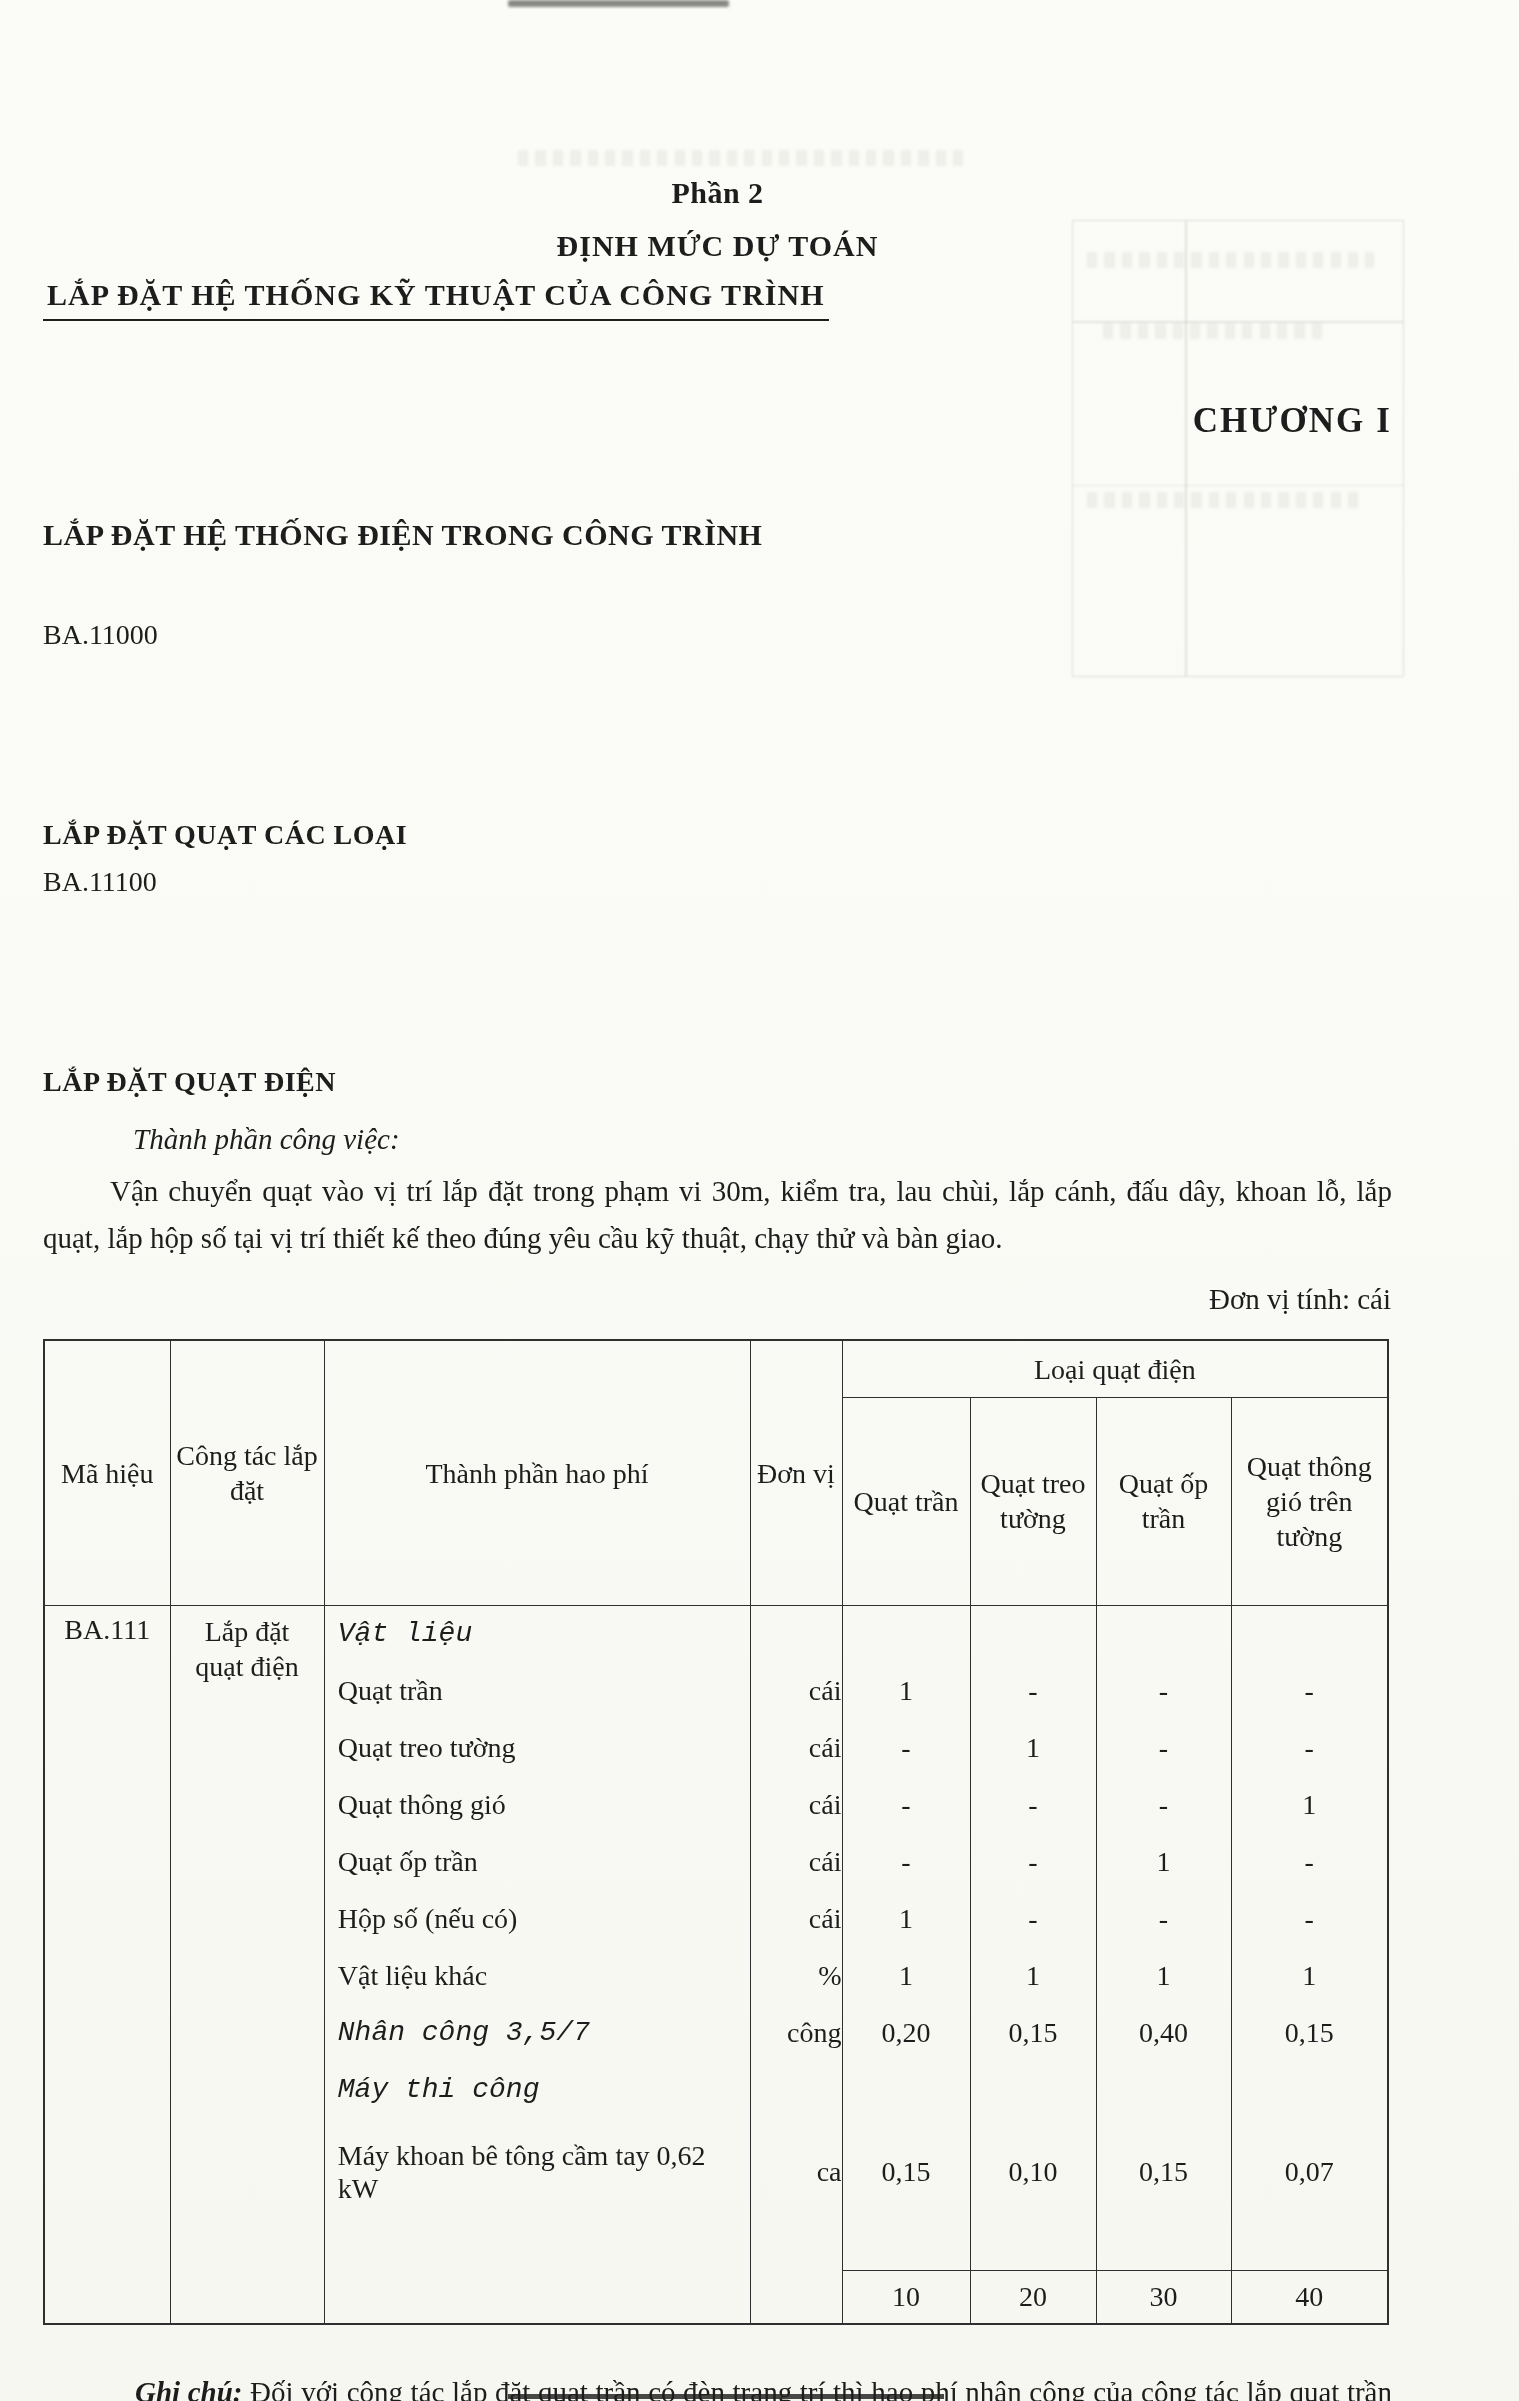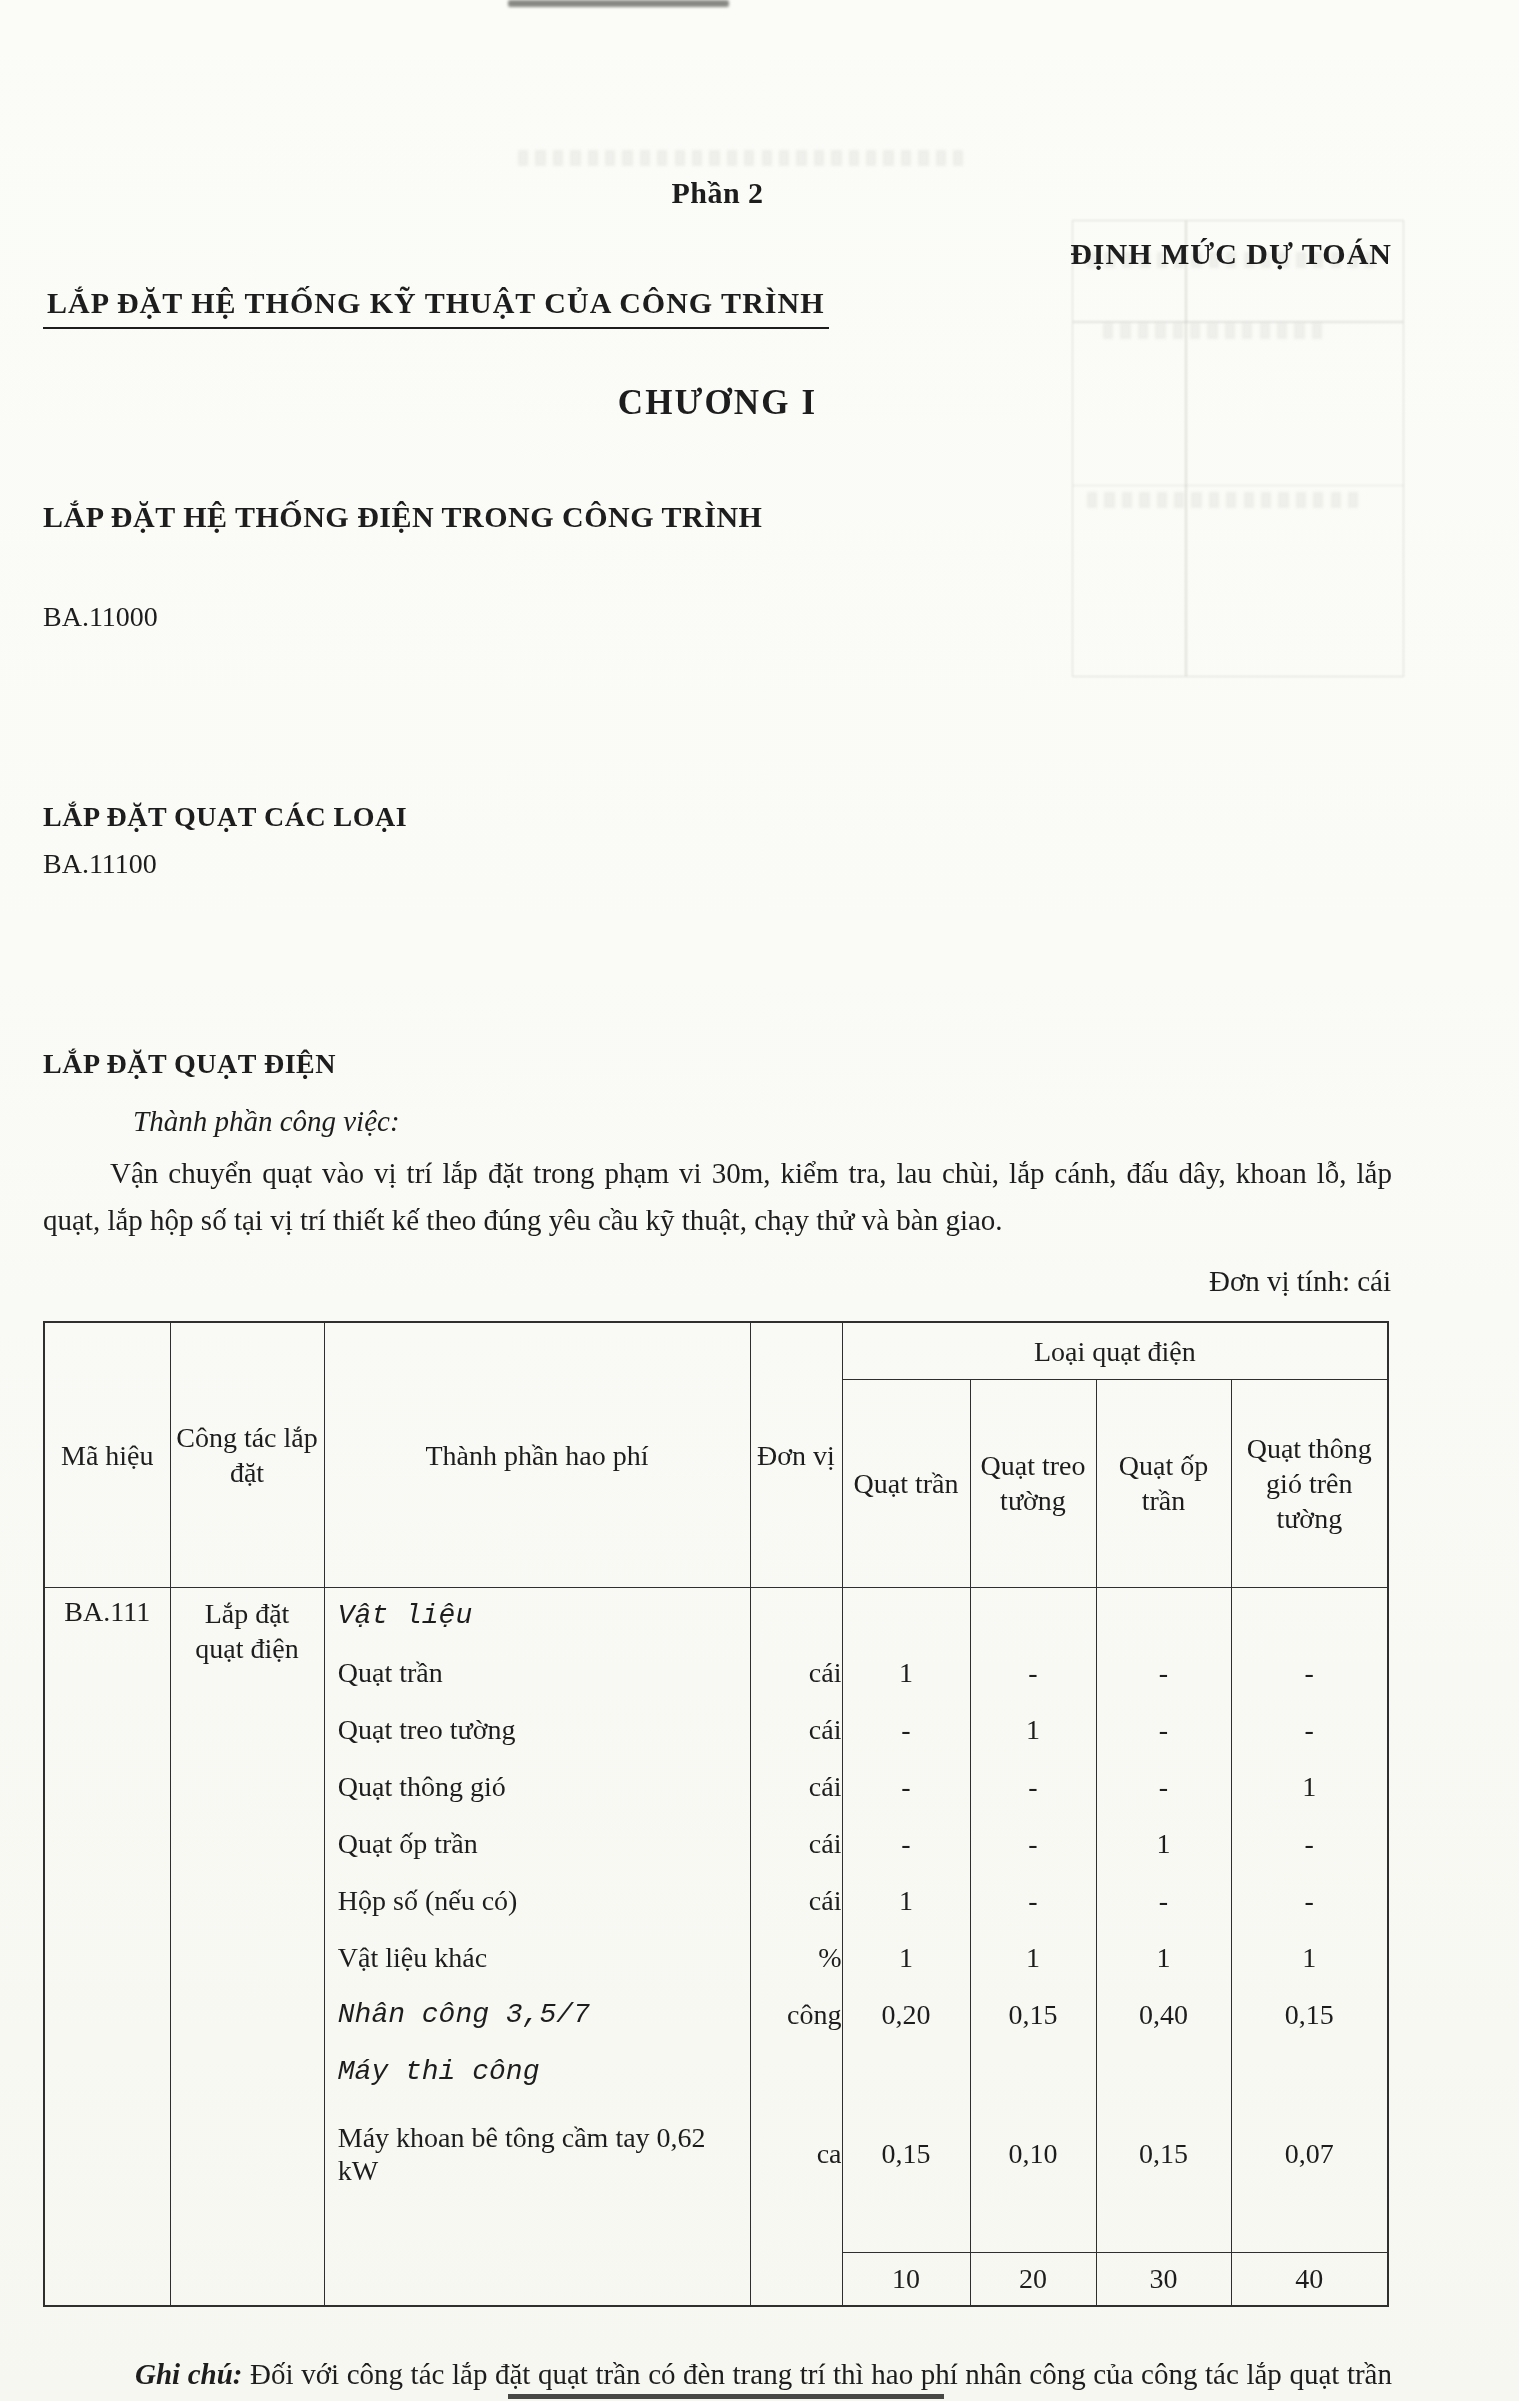--- a/index.html
+++ b/index.html
@@ -15,24 +15,24 @@
     width:1519px;height:2401px;
     background:linear-gradient(180deg,#fbfbf7 0%,var(--paper) 40%,#f7f7f2 100%);
     overflow:hidden;
   }
   .content{
     position:absolute;left:43px;top:16px;width:1349px;
     display:flow-root;
   }
   
   .h-part{margin-top:160px;font-size:30px;font-weight:bold;text-align:center;letter-spacing:0.5px;}
-  .h-title1{margin-top:27px;font-size:30px;font-weight:bold;text-align:right;letter-spacing:1px;}
+  .h-title1{margin-top:19px;font-size:30px;font-weight:bold;text-align:center;letter-spacing:1px;}
   .h-title2{margin-top:15.4px;font-size:30px;font-weight:bold;text-align:left;letter-spacing:1px;}
   .h-title2 .u{display:inline-block;border-bottom:2.1px solid var(--ink);padding:0 4.1px 6.2px 4.1px;}
-  .h-chapter{margin-top:54px;font-size:35px;font-weight:bold;text-align:center;letter-spacing:2.1px;}
+  .h-chapter{margin-top:80px;font-size:35px;font-weight:bold;text-align:right;letter-spacing:2.1px;}
   .h-section{margin-top:77px;font-size:30px;font-weight:bold;letter-spacing:0.5px;}
   
   .code-line{display:flex;font-size:28px;flex-direction:column;}
   .code-line.first{margin-top:67px;}
   .code-line.second{margin-top:15.4px;}
   .code-line .code{width:200px;flex:0 0 200px;}
   .code-line .code-label{font-weight:bold;letter-spacing:0.5px;}
   
   .work-heading{margin-top:24.6px;font-size:29px;font-style:italic;padding-left:90px;}
   .para{margin-top:12.3px;font-size:29px;line-height:47px;text-align:justify;text-indent:67px;}

